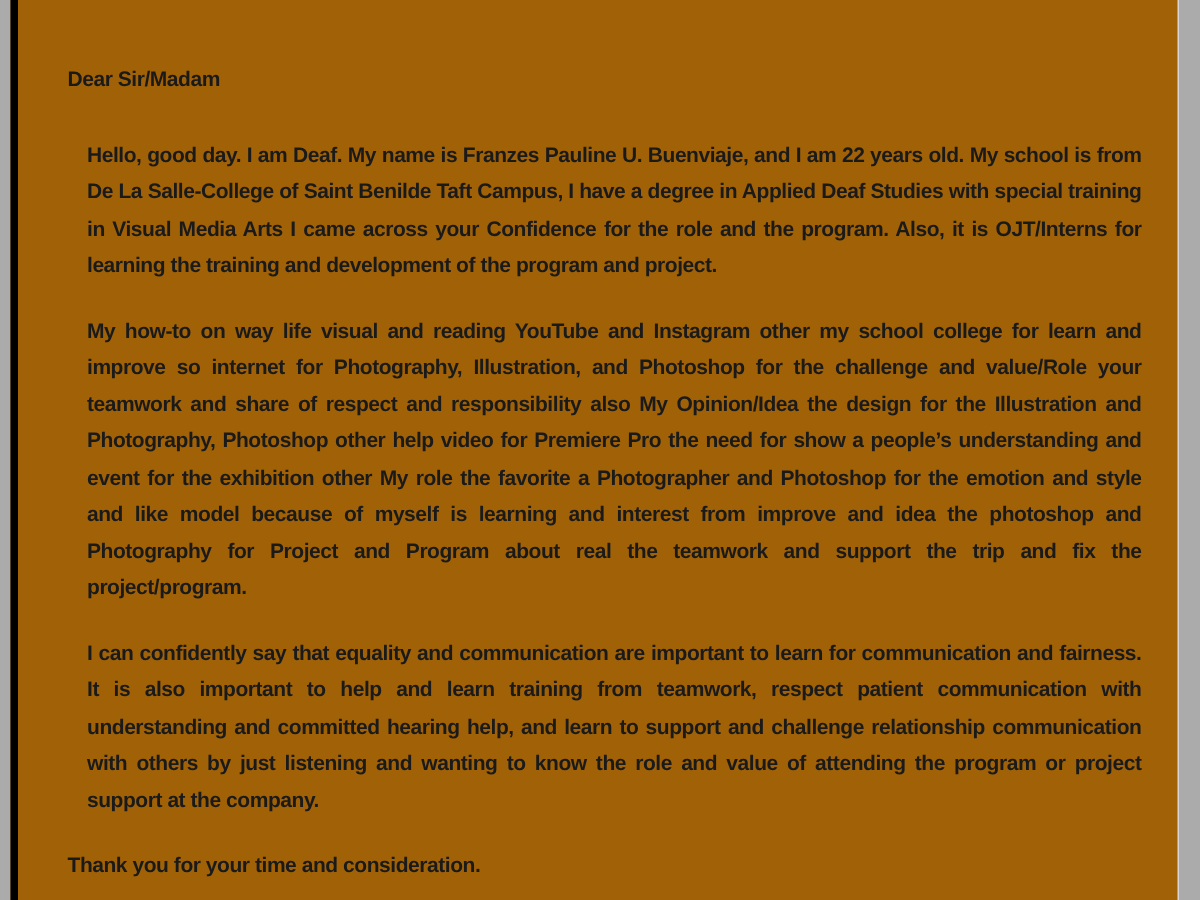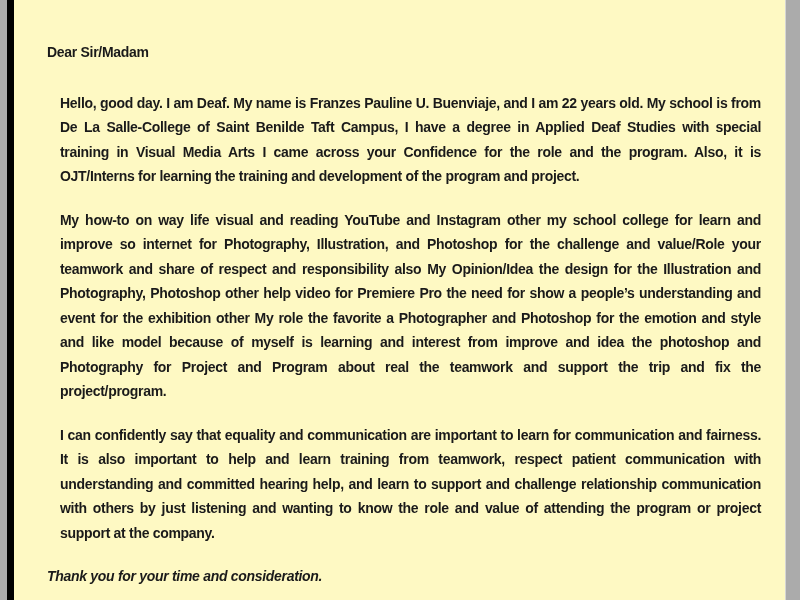--- a/index.html
+++ b/index.html
@@ -17,22 +17,22 @@
   .gutter-left {
     width: 7px;
     flex: 0 0 7px;
   }
   .gutter-right {
     width: 14px;
     flex: 0 0 14px;
   }
   .page {
     flex: 1 1 auto;
-    background: #fef9c3;
-    border-left: 7px solid #000000;
+    background: #a16207;
+    border-left: 5px solid #000000;
     border-right: 1px solid #d5d5d5;
     box-sizing: border-box;
     padding: 40px 24px 0 33px;
     overflow: hidden;
   }
   .page p {
     margin: 0;
     font-family: "Liberation Sans", sans-serif;
     font-weight: 700;
     font-size: 14px;
@@ -46,21 +46,20 @@
     text-align: left;
     margin-bottom: 26px;
   }
   p.body-para {
     margin-bottom: 19px;
     margin-left: 13px;
   }
   p.closing {
     text-align: left;
     margin-top: 7px;
-    font-style: italic;
   }
 </style>
 </head>
 <body>
 
 <div class="viewer">
   <div class="gutter-left"></div>
   <div class="page">
     <p class="salutation">Dear Sir/Madam</p>
     <p class="body-para">Hello, good day. I am Deaf. My name is Franzes Pauline U. Buenviaje, and I am 22 years old. My school is from De La Salle-College of Saint Benilde Taft Campus, I have a degree in Applied Deaf Studies with special training in Visual Media Arts I came across your Confidence for the role and the program. Also, it is OJT/Interns for learning the training and development of the program and project.</p>

